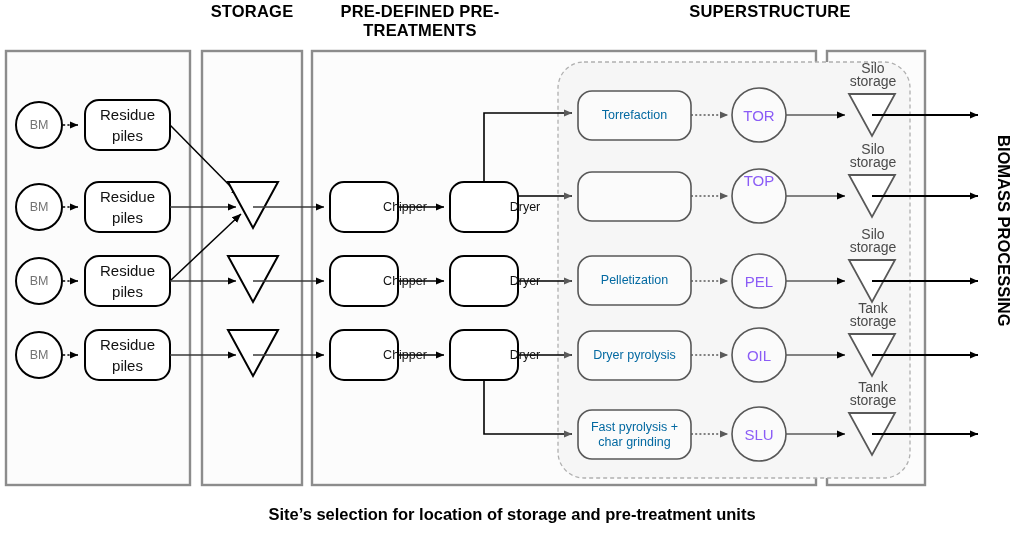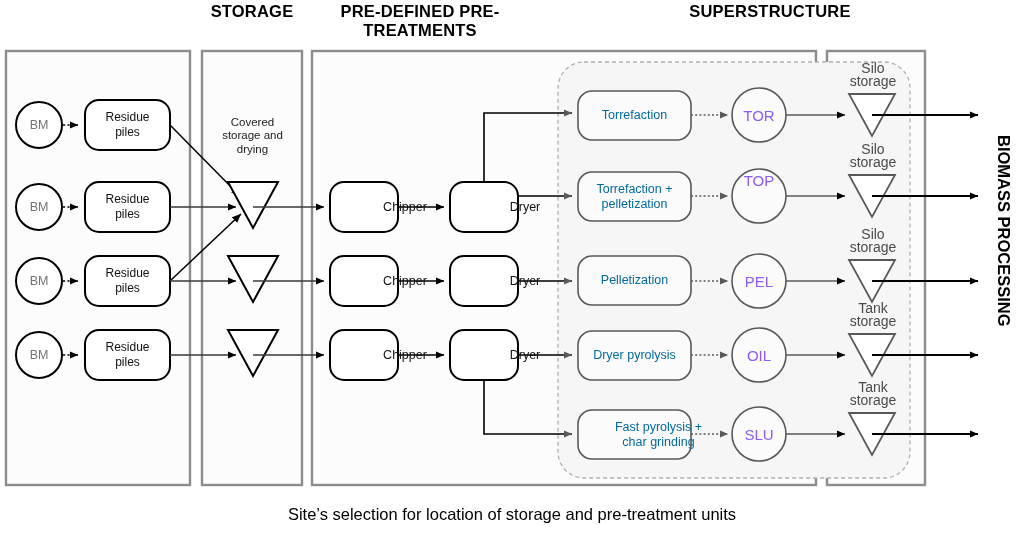--- a/index.html
+++ b/index.html
@@ -10,32 +10,32 @@
   }
   #stage{position:absolute;left:0;top:0;width:1024px;height:469px;}
   svg.layer{position:absolute;left:0;top:0;width:1024px;height:537px;}
 
   .col-title{
     position:absolute;text-align:center;font-weight:bold;font-size:16.5px;
     letter-spacing:.2px;line-height:19px;color:#000;
   }
   .bottom-caption{
     position:absolute;left:0;top:505px;width:1024px;text-align:center;
-    font-weight:normal;font-size:16.5px;color:#000;
+    font-weight:bold;font-size:16.5px;color:#000;
   }
   .side-label{
     position:absolute;font-weight:bold;font-size:16.5px;color:#000;
     white-space:nowrap;transform-origin:left top;
   }
   .node-text{
     position:absolute;display:flex;align-items:center;justify-content:center;
     text-align:center;pointer-events:none;
   }
   .t-bm{font-size:12.5px;color:#737373;}
-  .t-res{font-size:12px;color:#111;line-height:15px;}
+  .t-res{font-size:15px;color:#111;line-height:21px;}
   .t-unit{font-size:12.5px;color:#111;padding-left:41px;}
   .t-proc{font-size:12.5px;color:#0369a1;line-height:15px;}
   .t-code{font-size:15px;color:#8b5cf6;}
   .t-store{font-size:14px;color:#4a4a4a;line-height:13px;text-align:center;}
   .t-cover{font-size:11.5px;color:#222;line-height:13.5px;text-align:center;}
 </style>
 </head>
 <body>
 
 <div id="stage">
@@ -161,35 +161,33 @@
   <div class="node-text t-bm" style="left:16px;top:113px;width:46px;height:24px;">BM</div>
   <div class="node-text t-bm" style="left:16px;top:195px;width:46px;height:24px;">BM</div>
   <div class="node-text t-bm" style="left:16px;top:269px;width:46px;height:24px;">BM</div>
   <div class="node-text t-bm" style="left:16px;top:343px;width:46px;height:24px;">BM</div>
 
   <div class="node-text t-res nl" style="left:85px;top:100px;width:85px;height:50px;">Residue<br>piles</div>
   <div class="node-text t-res nl" style="left:85px;top:182px;width:85px;height:50px;">Residue<br>piles</div>
   <div class="node-text t-res nl" style="left:85px;top:256px;width:85px;height:50px;">Residue<br>piles</div>
   <div class="node-text t-res nl" style="left:85px;top:330px;width:85px;height:50px;">Residue<br>piles</div>
 
-  <div class="node-text t-cover nl" style="left:205px;top:112px;width:95px;height:48px;">Covered<br>storage and<br>drying</div>
 
   <div class="node-text t-unit" style="left:330px;top:182px;width:68px;height:50px;">Chipper</div>
   <div class="node-text t-unit" style="left:330px;top:256px;width:68px;height:50px;">Chipper</div>
   <div class="node-text t-unit" style="left:330px;top:330px;width:68px;height:50px;">Chipper</div>
 
   <div class="node-text t-unit" style="left:450px;top:182px;width:68px;height:50px;">Dryer</div>
   <div class="node-text t-unit" style="left:450px;top:256px;width:68px;height:50px;">Dryer</div>
   <div class="node-text t-unit" style="left:450px;top:330px;width:68px;height:50px;">Dryer</div>
 
   <div class="node-text t-proc nl" style="left:578px;top:91px;width:113px;height:49px;">Torrefaction</div>
-  <div class="node-text t-proc nl" style="left:578px;top:172px;width:113px;height:49px;">Torrefaction +<br>pelletization</div>
   <div class="node-text t-proc nl" style="left:578px;top:256px;width:113px;height:49px;">Pelletization</div>
   <div class="node-text t-proc nl" style="left:578px;top:331px;width:113px;height:49px;">Dryer pyrolysis</div>
-  <div class="node-text t-proc nl" style="left:578px;top:410px;width:113px;height:49px;padding-left:24px;">Fast pyrolysis +<br>char grinding</div>
+  <div class="node-text t-proc nl" style="left:578px;top:410px;width:113px;height:49px;">Fast pyrolysis +<br>char grinding</div>
 
   <div class="node-text t-code" style="left:732px;top:103px;width:54px;height:24px;">TOR</div>
   <div class="node-text t-code" style="left:732px;top:168px;width:54px;height:24px;">TOP</div>
   <div class="node-text t-code" style="left:732px;top:269px;width:54px;height:24px;">PEL</div>
   <div class="node-text t-code" style="left:732px;top:343px;width:54px;height:24px;">OIL</div>
   <div class="node-text t-code" style="left:732px;top:422px;width:54px;height:24px;">SLU</div>
 
   <div class="node-text t-store nl" style="left:832px;top:60px;width:82px;height:30px;">Silo<br>storage</div>
   <div class="node-text t-store nl" style="left:832px;top:141px;width:82px;height:30px;">Silo<br>storage</div>
   <div class="node-text t-store nl" style="left:832px;top:226px;width:82px;height:30px;">Silo<br>storage</div>

